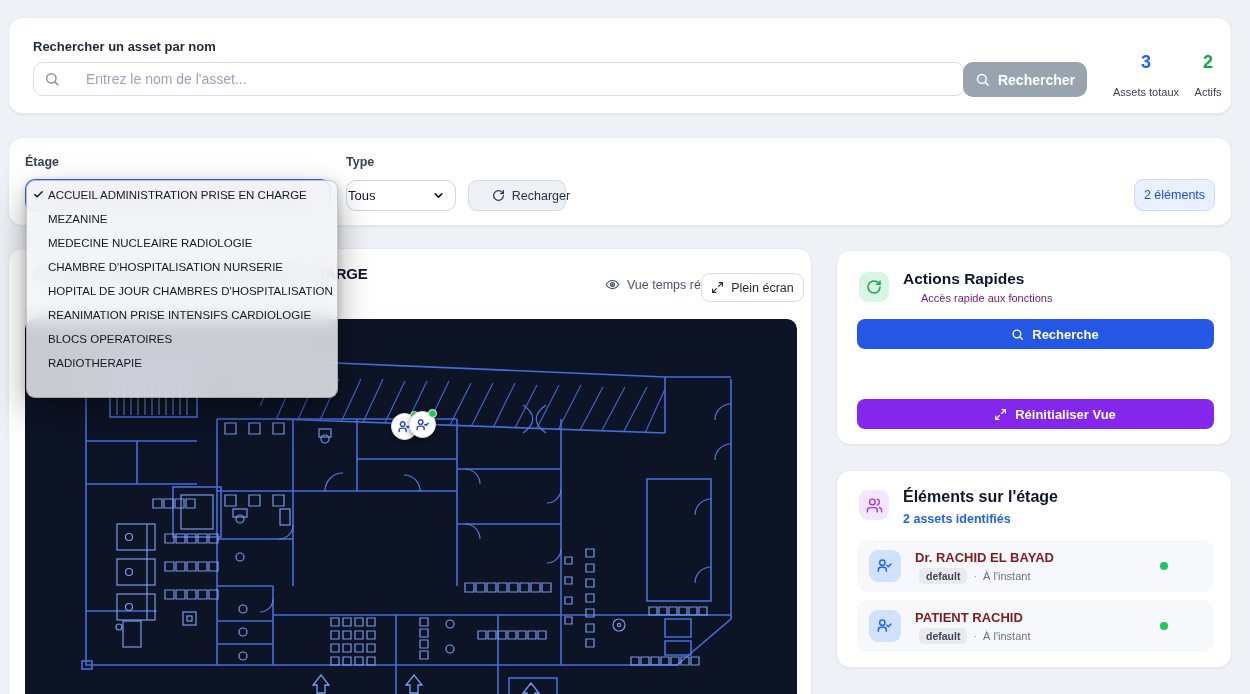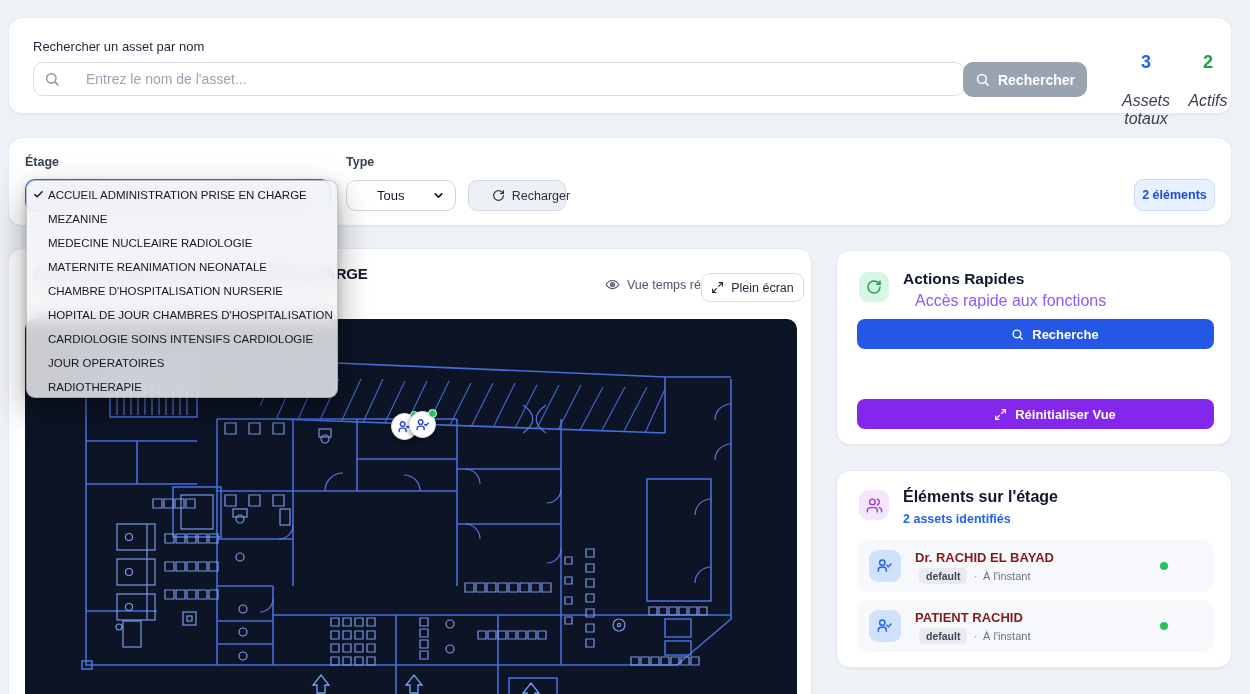--- a/index.html
+++ b/index.html
@@ -14,70 +14,70 @@
     position:absolute; background:#fff;
     border:1px solid #e7eaf0; border-radius:14px;
     box-shadow:0 1px 2px rgba(16,24,40,.05);
   }
   .abs { position:absolute; }
   .ico { display:inline-flex; align-items:center; justify-content:center; }
   svg { display:block; }
 
   
   #search-card { left:8px; top:17px; width:1224px; height:97px; }
-  .search-label { left:24px; top:21px; font-size:13px; font-weight:400; color:#1f2937; }
+  .search-label { left:24px; top:21px; font-size:13px; font-weight:700; color:#1f2937; }
   .search-input-wrap { left:24px; top:44px; width:932px; height:34px; }
   .search-input {
     width:100%; height:100%; border:1px solid #d8dee8; border-radius:10px;
     padding:0 12px 0 52px; font-size:14px; color:#4c1d95; outline:none;
     font-family:"Liberation Sans", sans-serif; background:#fff;
   }
   .search-input::placeholder { color:#9aa4b4; }
   .search-input-icon { position:absolute; left:11px; top:9px; color:#8b95a5; }
   .search-btn {
     left:954px; top:44px; width:124px; height:35px; background:#9aa3b0;
     border:none; border-radius:10px; color:#fff; font-size:14px; font-weight:700;
     display:flex; align-items:center; justify-content:center; gap:8px; cursor:pointer;
     font-family:"Liberation Sans", sans-serif;
   }
   .stat { text-align:center; }
   .stat-value { font-size:18px; font-weight:800; line-height:20px; }
-  .stat-label { font-size:16px; color:#374151; margin-top:20px;font-style:italic; }
+  .stat-label { font-size:11px; color:#374151; margin-top:14px; }
   #stat-total { left:1096px; top:34px; width:82px; }
   #stat-total .stat-value { color:#2563eb; }
   #stat-active { left:1178px; top:34px; width:42px; }
   #stat-active .stat-value { color:#16a34a; }
 
   
   #filter-card { left:8px; top:137px; width:1224px; height:89px; }
   .filter-label { font-size:12.5px; font-weight:700; color:#374151; }
   #floor-label { left:16px; top:17px; }
   #type-label  { left:337px; top:17px; }
   #floor-select {
     left:16px; top:41px; width:306px; height:33px; background:#fff;
     border:2px solid #2f6fed; border-radius:10px; display:flex; align-items:center;
     padding:0 10px; font-size:12px; color:#111827; overflow:hidden; white-space:nowrap;
   }
   #type-select {
     left:337px; top:42px; width:110px; height:31px; background:#fff;
     border:1px solid #cfd6e0; border-radius:10px; display:flex; align-items:center;
-    justify-content:space-between; padding:0 10px 0 30px; font-size:13px; color:#111827;
+    justify-content:space-between; padding:0 10px 0 1px; font-size:13px; color:#111827;
     cursor:pointer;
   }
   #reload-btn {
     left:459px; top:42px; width:98px; height:31px; background:#edf0f4;
     border:1px solid #d3dae3; border-radius:9px; display:flex; align-items:center;
     justify-content:center; gap:7px; font-size:12.5px; color:#2b3442; cursor:pointer;
     font-family:"Liberation Sans", sans-serif;
     padding-left:28px;
   }
   #count-badge {
     left:1125px; top:41px; width:81px; height:32px; background:#e9f0ff;
     border:1px solid #c8dbff; border-radius:9px; display:flex; align-items:center;
-    justify-content:center; font-size:12.5px; font-weight:700; color:#1d4ed8;
+    justify-content:center; font-size:12.5px; font-weight:400; color:#1d4ed8;
   }
 
   
   #floor-dropdown {
     position:absolute; left:26px; top:180px; width:312px; height:218px; z-index:100;
     background:rgba(243,244,247,0.82); border:0.5px solid rgba(60,60,67,0.25);
     border-radius:9px; box-shadow:0 14px 34px rgba(0,0,0,0.35), 0 2px 8px rgba(0,0,0,0.18);
     padding-top:2px; backdrop-filter:blur(10px); -webkit-backdrop-filter:blur(10px);
     overflow:hidden;
   }
@@ -114,21 +114,21 @@
     position:absolute; right:-2px; top:-3px; width:9px; height:9px; border-radius:50%;
     background:#22c55e; border:1.5px solid #fff;
   }
 
   
   #actions-card { left:836px; top:250px; width:396px; height:195px; }
   .card-head-icon { width:30px; height:30px; border-radius:9px; display:flex;
     align-items:center; justify-content:center; }
   #actions-icon { left:22px; top:21px; background:#d9f6e4; color:#16a34a; }
   #actions-title { left:66px; top:19px; font-size:15.5px; font-weight:800; color:#0f172a; }
-  #actions-subtitle { left:78px; top:41px; font-size:16px; color:#8b5cf6; }
+  #actions-subtitle { left:84px; top:41px; font-size:11px; color:#701a75; }
   .qa-btn {
     left:20px; width:357px; height:30px; border:none; border-radius:8px; color:#fff;
     font-size:13px; font-weight:700; display:flex; align-items:center; justify-content:center;
     gap:8px; cursor:pointer; font-family:"Liberation Sans", sans-serif; position:absolute;padding-left:39px;
   }
   #qa-search { top:68px;  background:#2457e6; }
   #qa-filter { top:108px; background:#1e9e3e; }
   #qa-reset  { top:148px; background:#8426ec; }
 
   #elements-card { left:836px; top:470px; width:396px; height:198px; }
@@ -457,30 +457,27 @@
     </span>
     <span>ACCUEIL ADMINISTRATION PRISE EN CHARGE</span>
   </div>
   <div class="dd-item">
       <span>MEZANINE</span>
     </div>
   <div class="dd-item">
       <span>MEDECINE NUCLEAIRE RADIOLOGIE</span>
     </div>
   <div class="dd-item">
-      <span>MATERNITE REANIMATION NEONATALE</span>
-    </div>
-  <div class="dd-item">
       <span>CHAMBRE D'HOSPITALISATION NURSERIE</span>
     </div>
   <div class="dd-item">
       <span>HOPITAL DE JOUR CHAMBRES D'HOSPITALISATION</span>
     </div>
   <div class="dd-item">
-      <span>CARDIOLOGIE SOINS INTENSIFS CARDIOLOGIE</span>
-    </div>
-  <div class="dd-item">
-      <span>JOUR OPERATOIRES</span>
+      <span>REANIMATION PRISE INTENSIFS CARDIOLOGIE</span>
+    </div>
+  <div class="dd-item">
+      <span>BLOCS OPERATOIRES</span>
     </div>
   <div class="dd-item">
       <span>RADIOTHERAPIE</span>
     </div>
 </div>
 
 </body></html>

